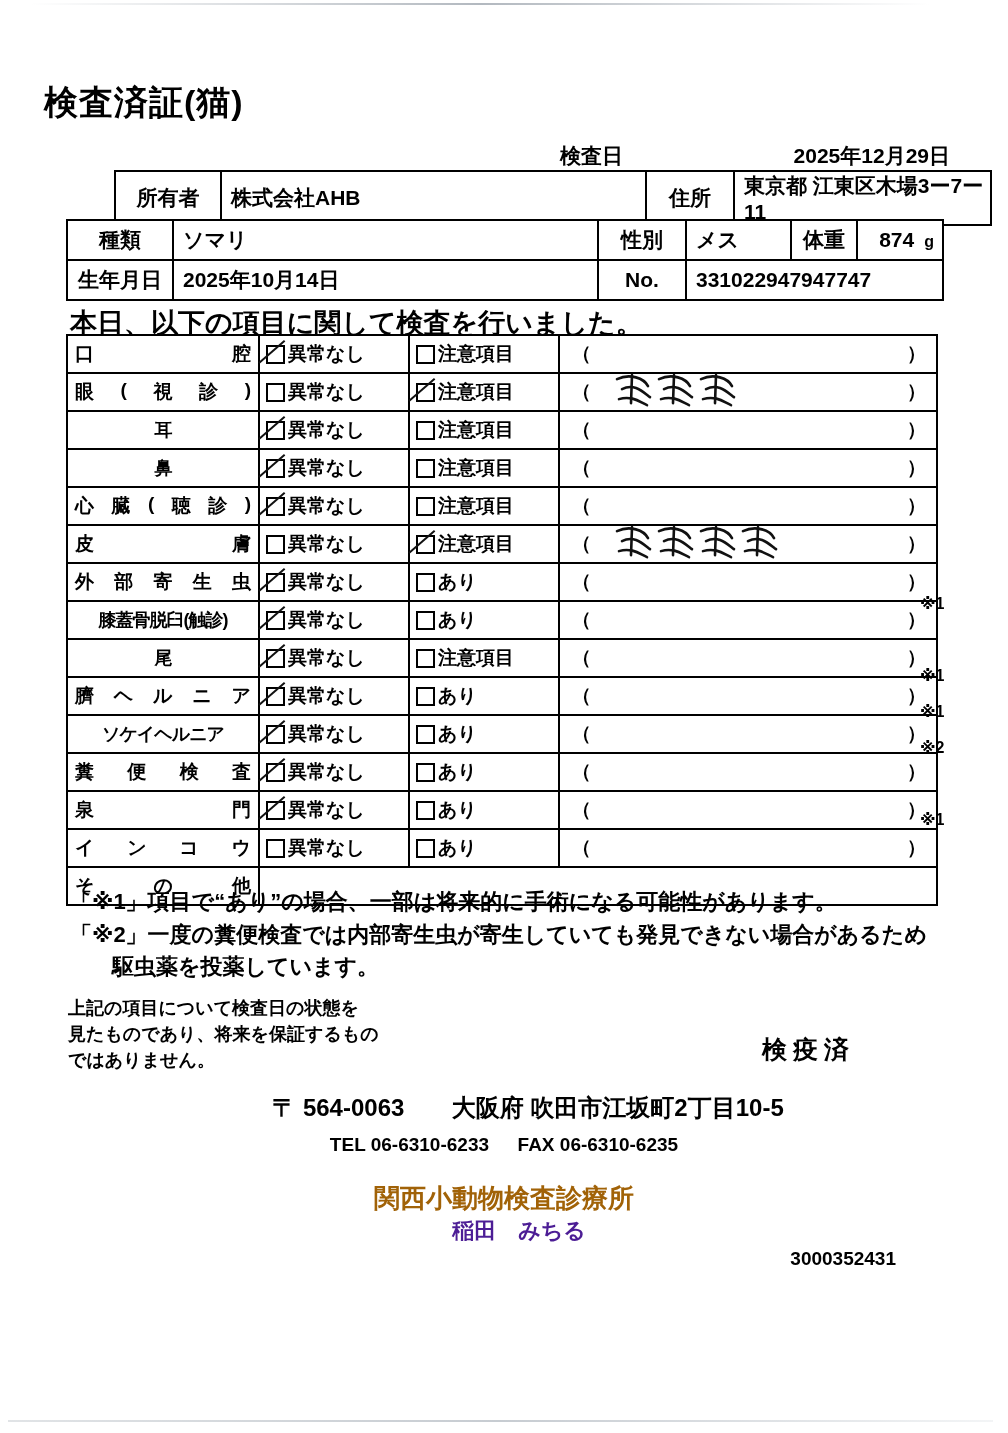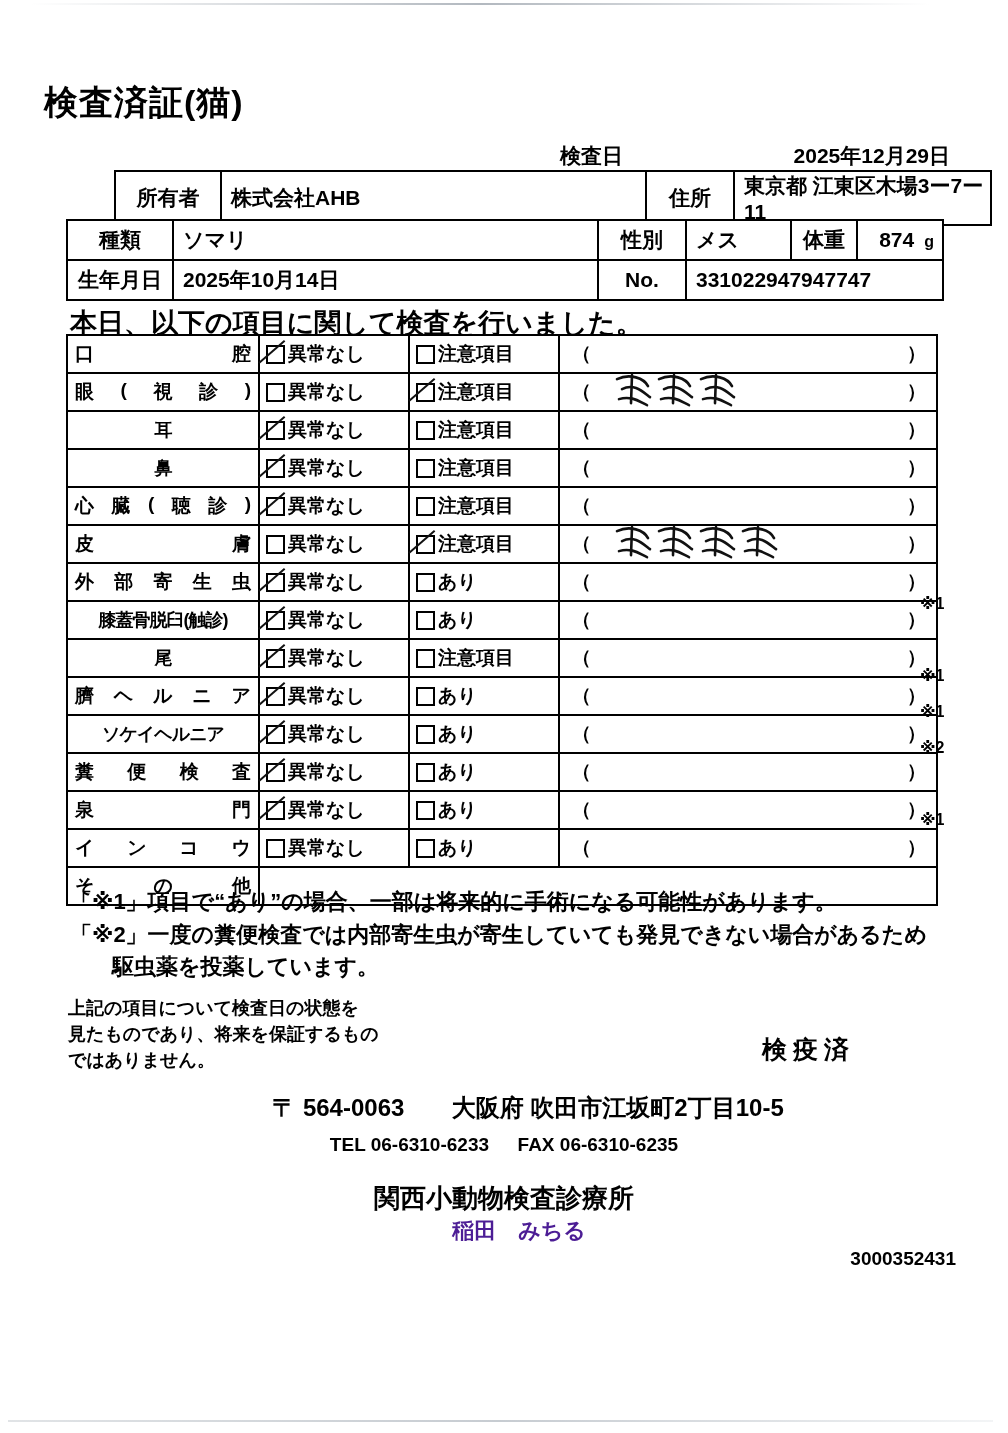--- a/index.html
+++ b/index.html
@@ -241,39 +241,39 @@
   }
   .clinic-tel .sep { display: inline-block; width: 18px; }
 
   .clinic-name {
     position: absolute;
     left: 0; top: 1181px;
     width: 1008px;
     text-align: center;
     font-size: 26px;
     font-weight: 600;
-    color: #000000;
+    color: #a16207;
   }
   .vet-name {
     position: absolute;
     left: 0; top: 1216px;
     width: 1008px;
     text-align: center;
     font-size: 22px;
     font-weight: 600;
     color: #4c1d95;
     padding-left: 30px;
     box-sizing: border-box;
   }
   .serial {
     position: absolute;
     left: 0; top: 1248px;
     width: 1008px;
     text-align: right;
-    padding-right: 52px;
+    padding-right: 112px;
     box-sizing: border-box;
     font-size: 19px;
     font-weight: 600;
   }
 </style>
 </head>
 <body>
 
 <div id="page">
 

